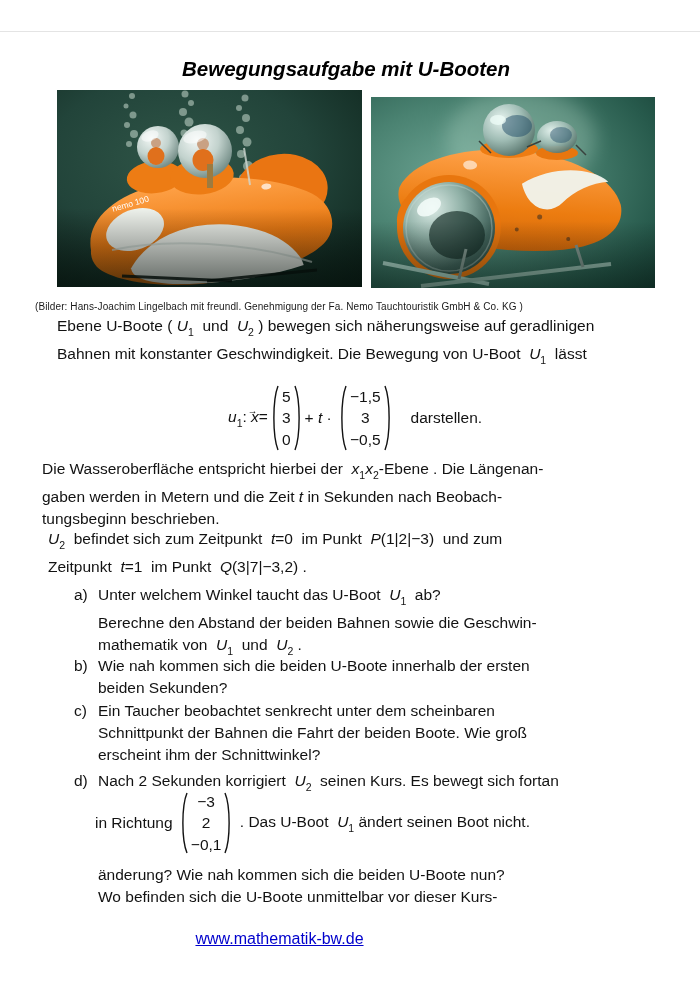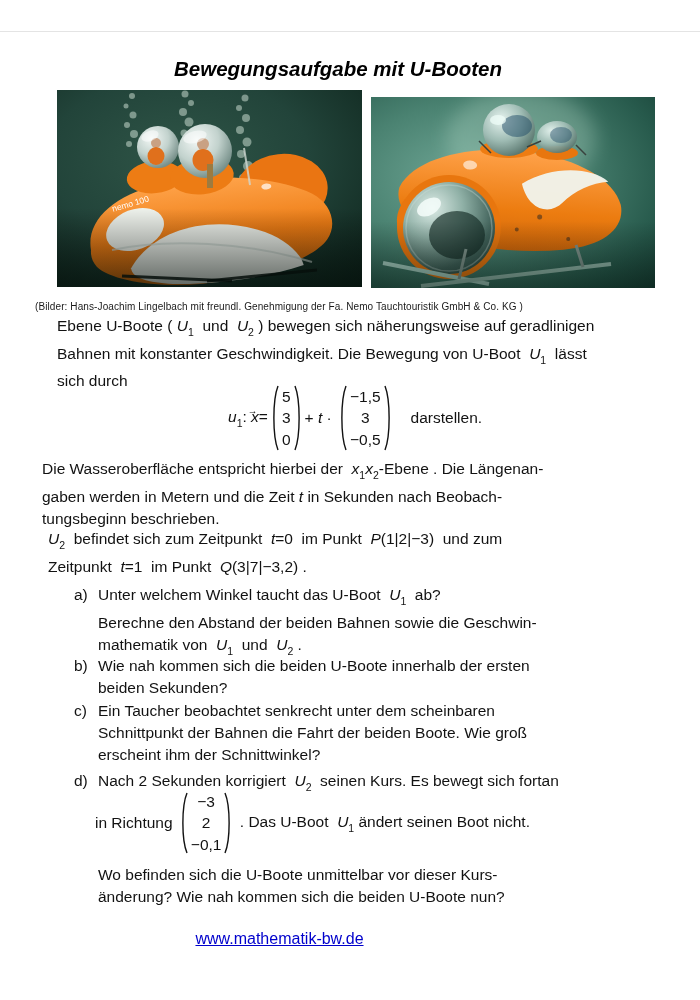--- a/index.html
+++ b/index.html
@@ -1,20 +1,20 @@
 <!DOCTYPE html>
 <html><head>
 <meta charset="utf-8">
 <style>
   html,body{margin:0;padding:0;background:#fff;}
   #page{position:relative;width:700px;height:1000px;background:#fff;overflow:hidden;
         font-family:"Liberation Sans",sans-serif;color:#121212;}
   .hairline{position:absolute;left:0;top:31px;width:700px;height:1px;background:#e4e4e4;}
   .title{position:absolute;left:0;top:57px;width:676px;margin:0;text-align:center;
-         font-size:20.5px;font-weight:bold;font-style:italic;color:#000;}
+         font-size:20.5px;font-weight:bold;font-style:italic;color:#000;padding-left:8px;}
   .photo{position:absolute;margin:0;padding:0;line-height:0;}
   .photoL{left:57px;top:90px;}
   .photoR{left:371px;top:97px;}
   .caption{position:absolute;left:35px;top:291px;width:645px;font-size:10px;letter-spacing:.1px;color:#1a1a1a;}
   .para{position:absolute;font-size:15.5px;line-height:22px;}
   #p1{left:57px;top:315px;width:610px;}
   #p2{left:42px;top:458px;width:625px;}
   #p3{left:48px;top:528px;width:620px;}
   .ln,.segs{white-space:pre-wrap;}
   .m{font-style:italic;}
@@ -197,21 +197,20 @@
       </g>
       <rect x="0" y="0" width="284" height="191" fill="url(#rshade)"></rect>
     </svg>
   </figure>
 
   <p class="caption">(Bilder: Hans-Joachim Lingelbach mit freundl. Genehmigung der Fa. Nemo Tauchtouristik GmbH &amp; Co. KG )</p>
 
   <div class="para" id="p1">
       <div class="ln"><span>Ebene U-Boote ( </span><span class="m">U</span><span class="sub">1</span><span>  und  </span><span class="m">U</span><span class="sub">2</span><span> ) bewegen sich näherungsweise auf geradlinigen</span></div>
       <div class="ln"><span>Bahnen mit konstanter Geschwindigkeit. Die Bewegung von U-Boot  </span><span class="m">U</span><span class="sub">1</span><span>  lässt</span></div>
-      <div class="ln"><span>sich durch</span></div>
     </div>
 
   <div class="eq">
     <span class="segs"><span class="m">u</span><span class="sub">1</span><span>: </span><span class="m">x</span><span class="arr">→</span><span>=</span></span>
     <span class="vec">
       <svg class="paren" width="8" height="68" viewBox="0 0 8 68">
           <path d="M7,2 C1.5,16 1.5,52 7,66" fill="none" stroke="#121212" stroke-width="1.4"></path>
         </svg>
       <span class="vcol">
         <span>5</span>
@@ -295,21 +294,21 @@
         <span>−0,1</span>
       </span>
       <svg class="paren" width="8" height="64" viewBox="0 0 8 64">
           <path d="M1,2 C6.5,15 6.5,49 1,62" fill="none" stroke="#121212" stroke-width="1.4"></path>
         </svg>
     </span>
     <span class="segs"><span> . Das U-Boot  </span><span class="m">U</span><span class="sub">1</span><span> ändert seinen Boot nicht.</span></span>
   </div>
 
   <div class="item" id="id-tail">
+      <div class="ln"><span>änderung? Wie nah kommen sich die beiden U-Boote nun?</span></div>
       <div class="ln"><span>Wo befinden sich die U-Boote unmittelbar vor dieser Kurs-</span></div>
-      <div class="ln"><span>änderung? Wie nah kommen sich die beiden U-Boote nun?</span></div>
     </div>
 
   <div class="footer">
     <a class="link">www.mathematik-bw.de</a>
   </div>
 
 </div>
 
 </body></html>

